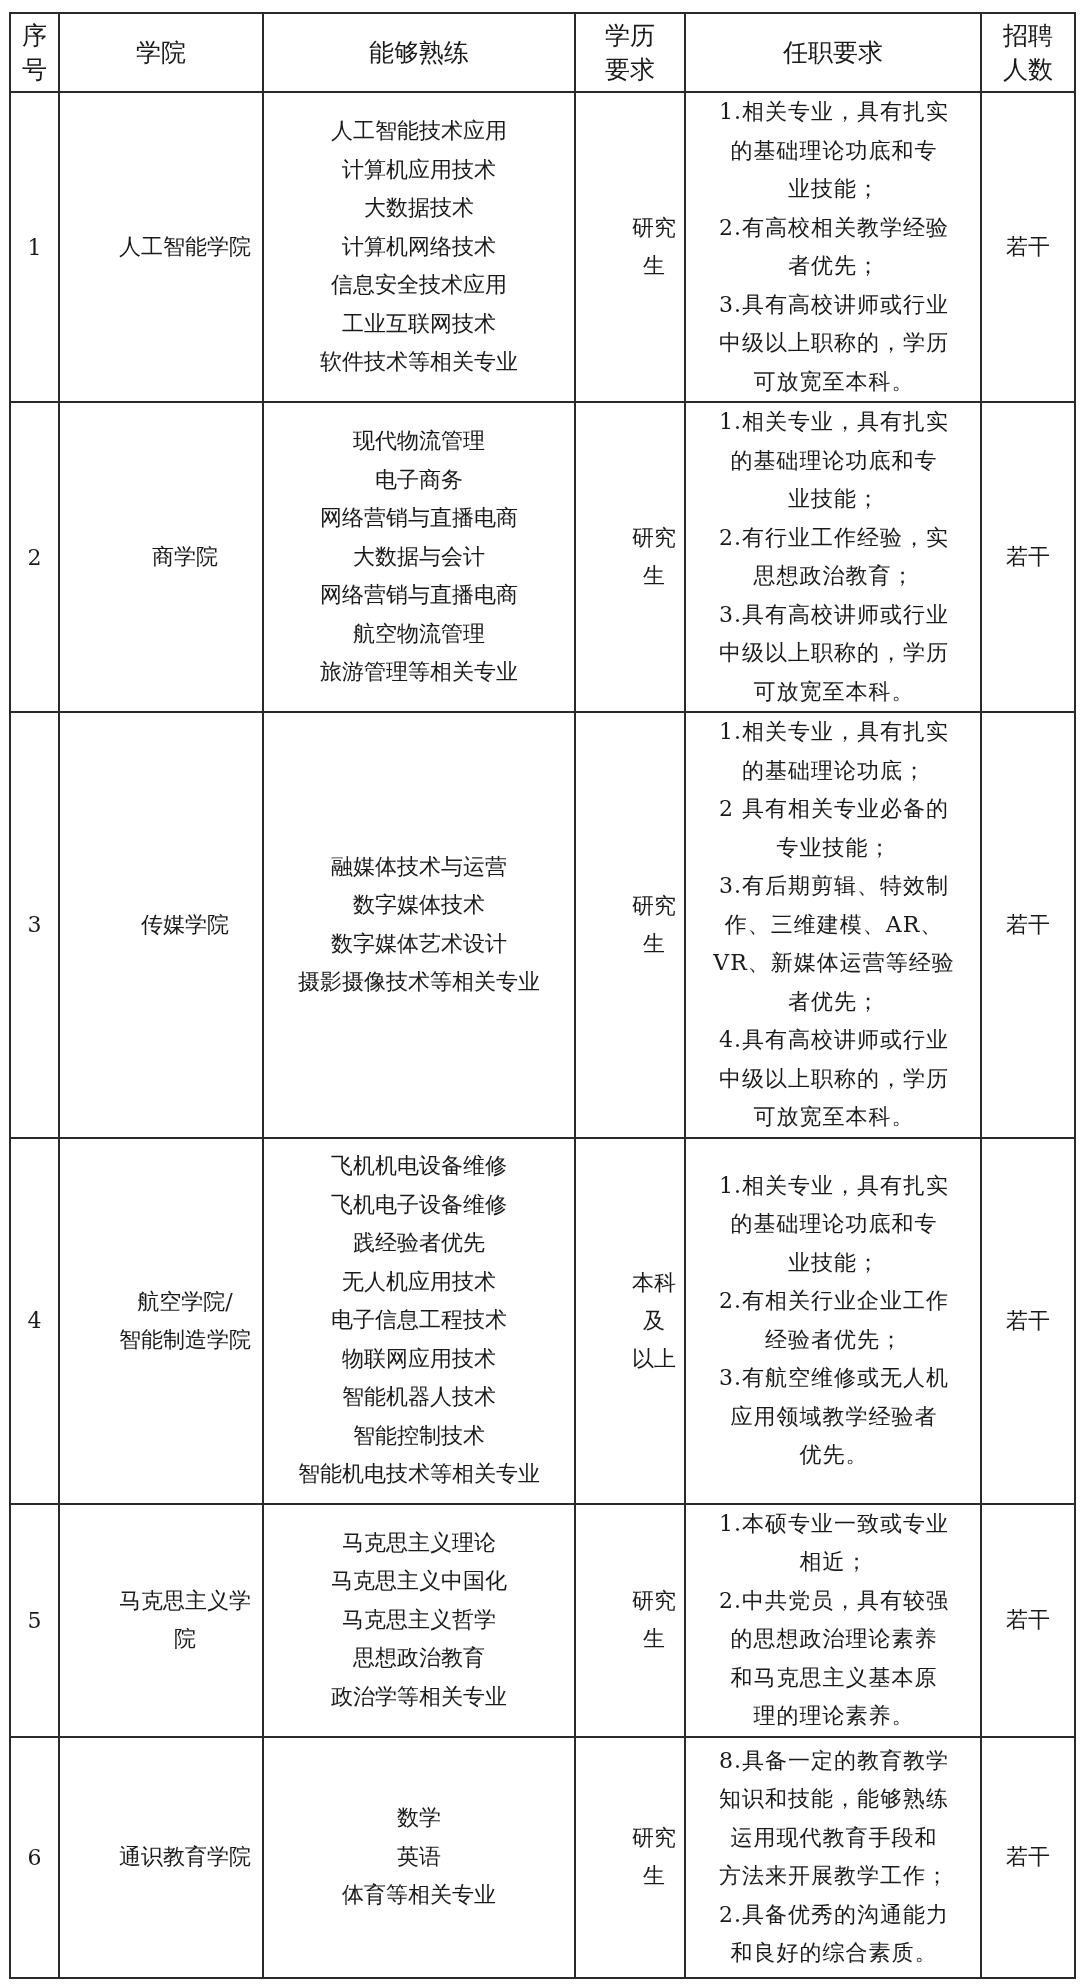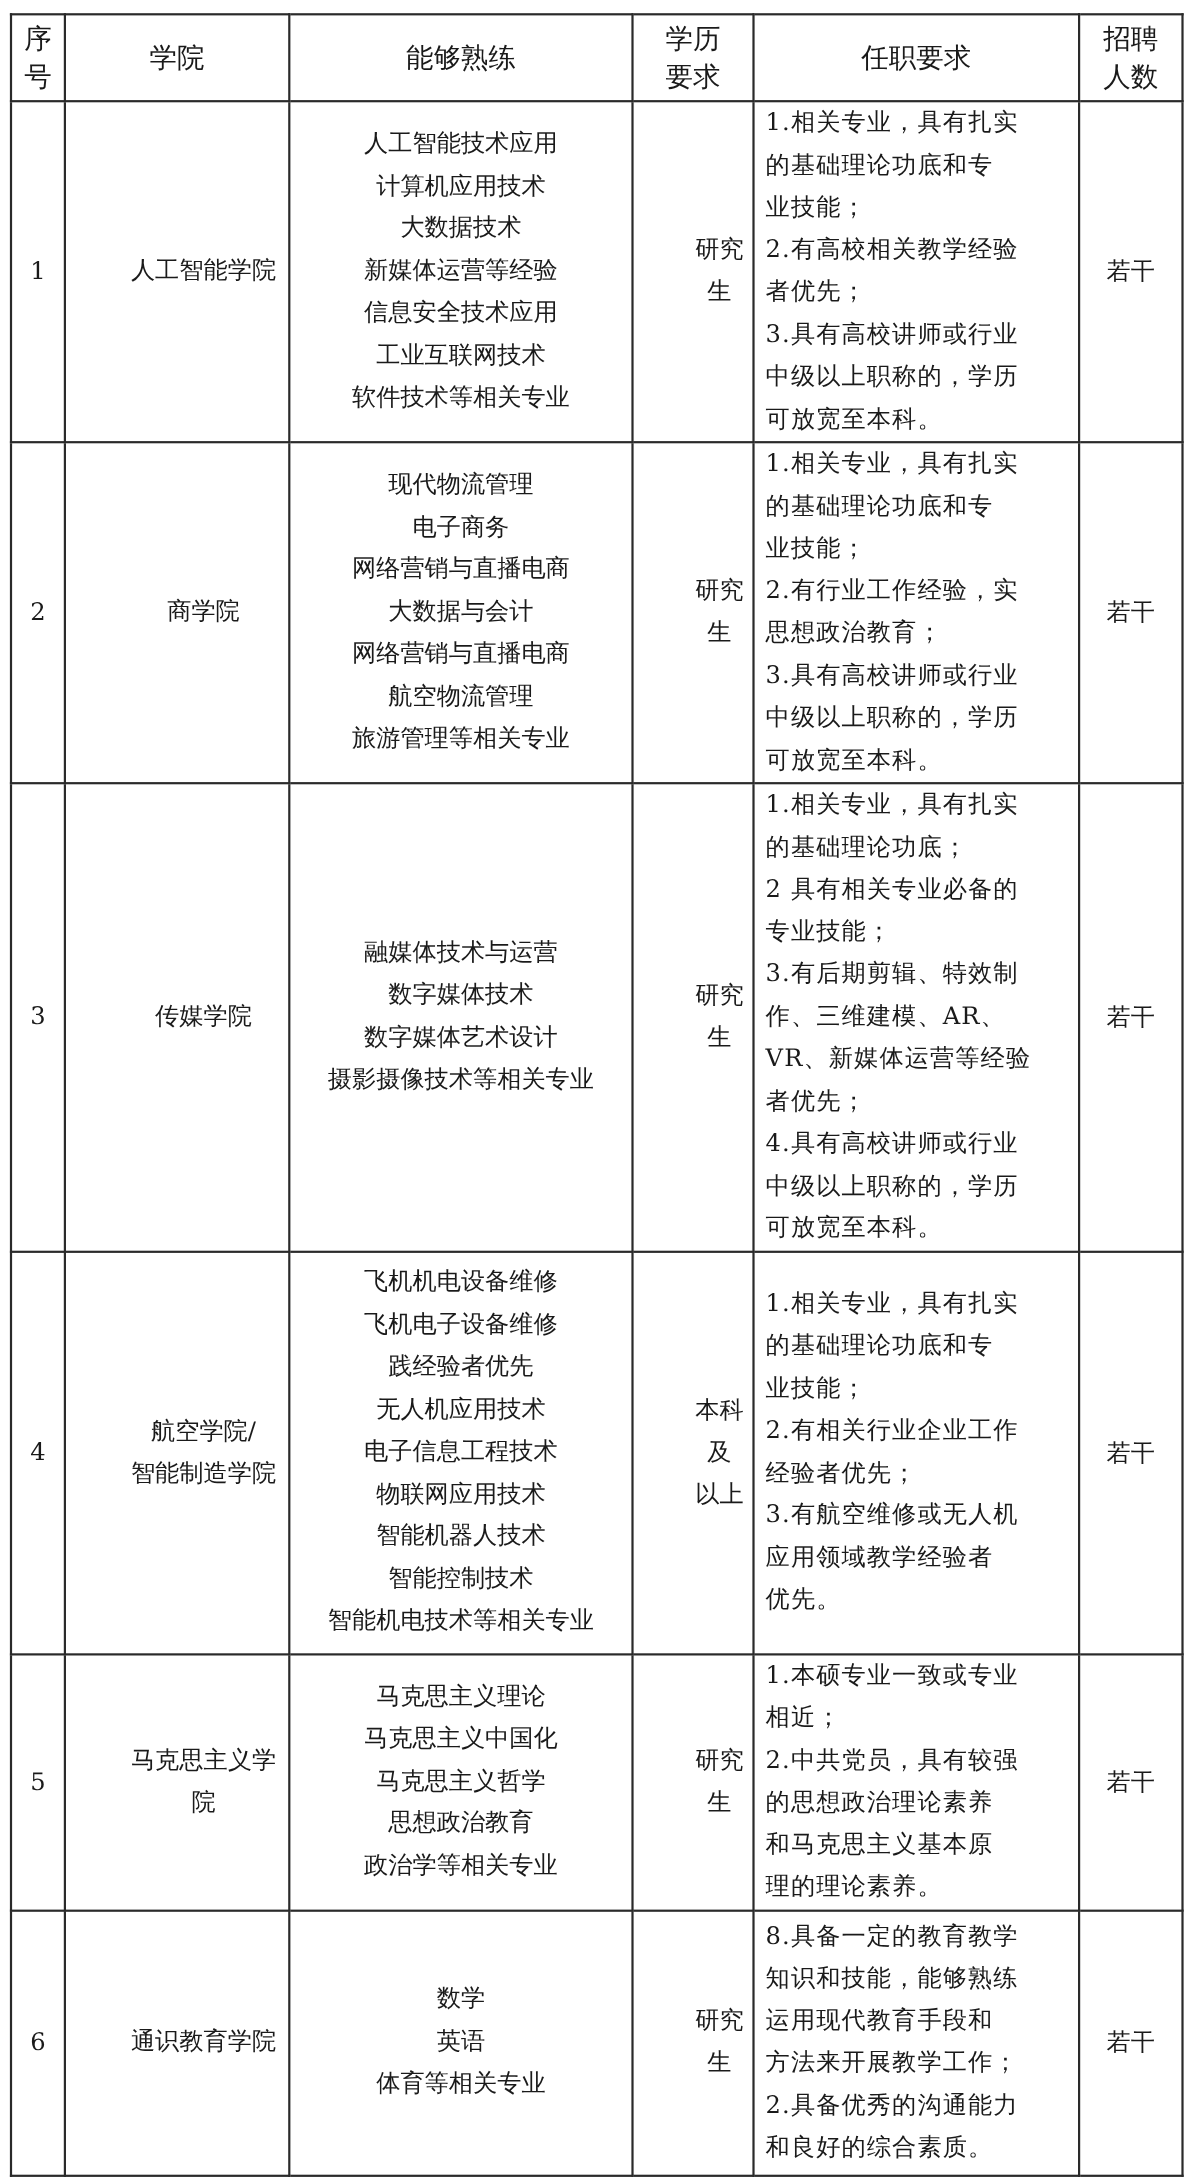--- a/index.html
+++ b/index.html
@@ -10,21 +10,21 @@
   th{font-family:"DejaVu Sans","Liberation Sans",sans-serif;font-size:25px;line-height:34px;}
   td{font-size:22px;}
   .c-no{width:49px;}
   .c-col{width:204px;}
   .c-maj{width:312px;}
   .c-edu{width:110px;}
   .c-req{width:296px;}
   .c-cnt{width:94px;}
   .lines div{line-height:38px;padding-left:48px;}
   .maj div{line-height:38.5px;}
-  .req{text-align:left;padding:0 8px 0 10px;}
+  .req{text-align:center;padding:0 8px 0 10px;}
   .req div{line-height:38.5px;letter-spacing:1px;}
   .no{font-size:22px;}
 </style>
 </head>
 <body>
 
 <table>
   <colgroup>
     <col class="c-no">
       <col class="c-col">
@@ -55,21 +55,21 @@
   <tbody id="tbody">
       <tr style="height: 309px;">
         <td class="no">1</td>
         <td class="lines">
           <div>人工智能学院</div>
         </td>
         <td class="maj">
           <div>人工智能技术应用</div>
           <div>计算机应用技术</div>
           <div>大数据技术</div>
-          <div>新媒体运营等经验</div>
+          <div>计算机网络技术</div>
           <div>信息安全技术应用</div>
           <div>工业互联网技术</div>
           <div>软件技术等相关专业</div>
         </td>
         <td class="lines">
           <div>研究生</div>
         </td>
         <td class="req">
           <div>1.相关专业，具有扎实</div>
           <div>的基础理论功底和专</div>

